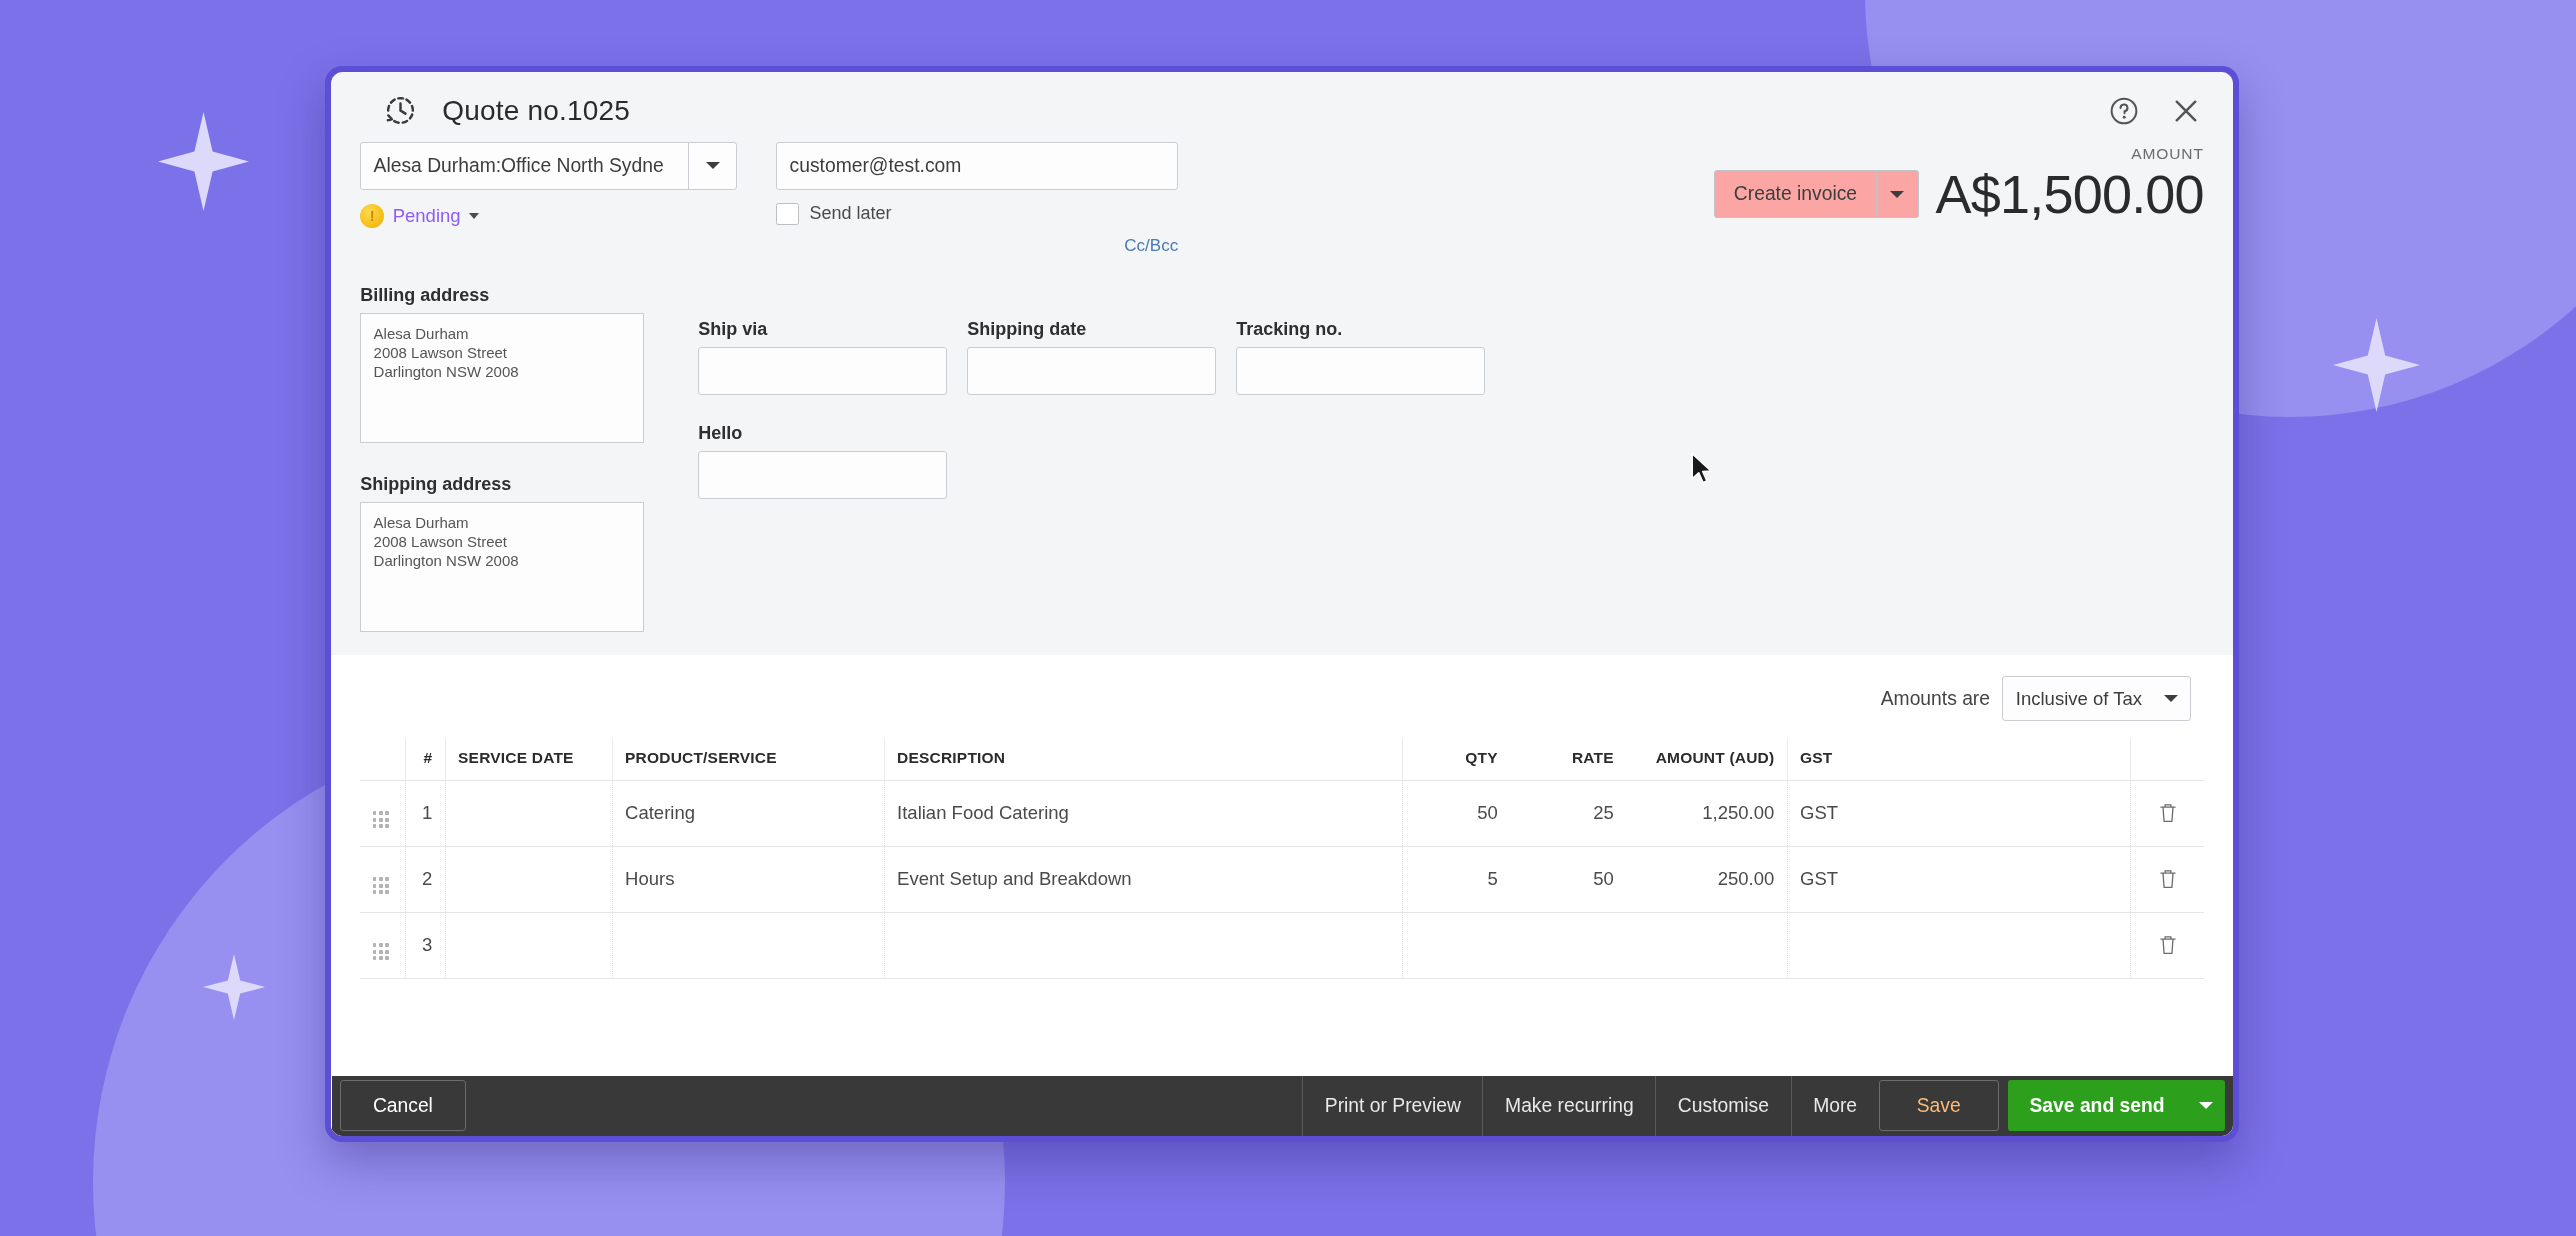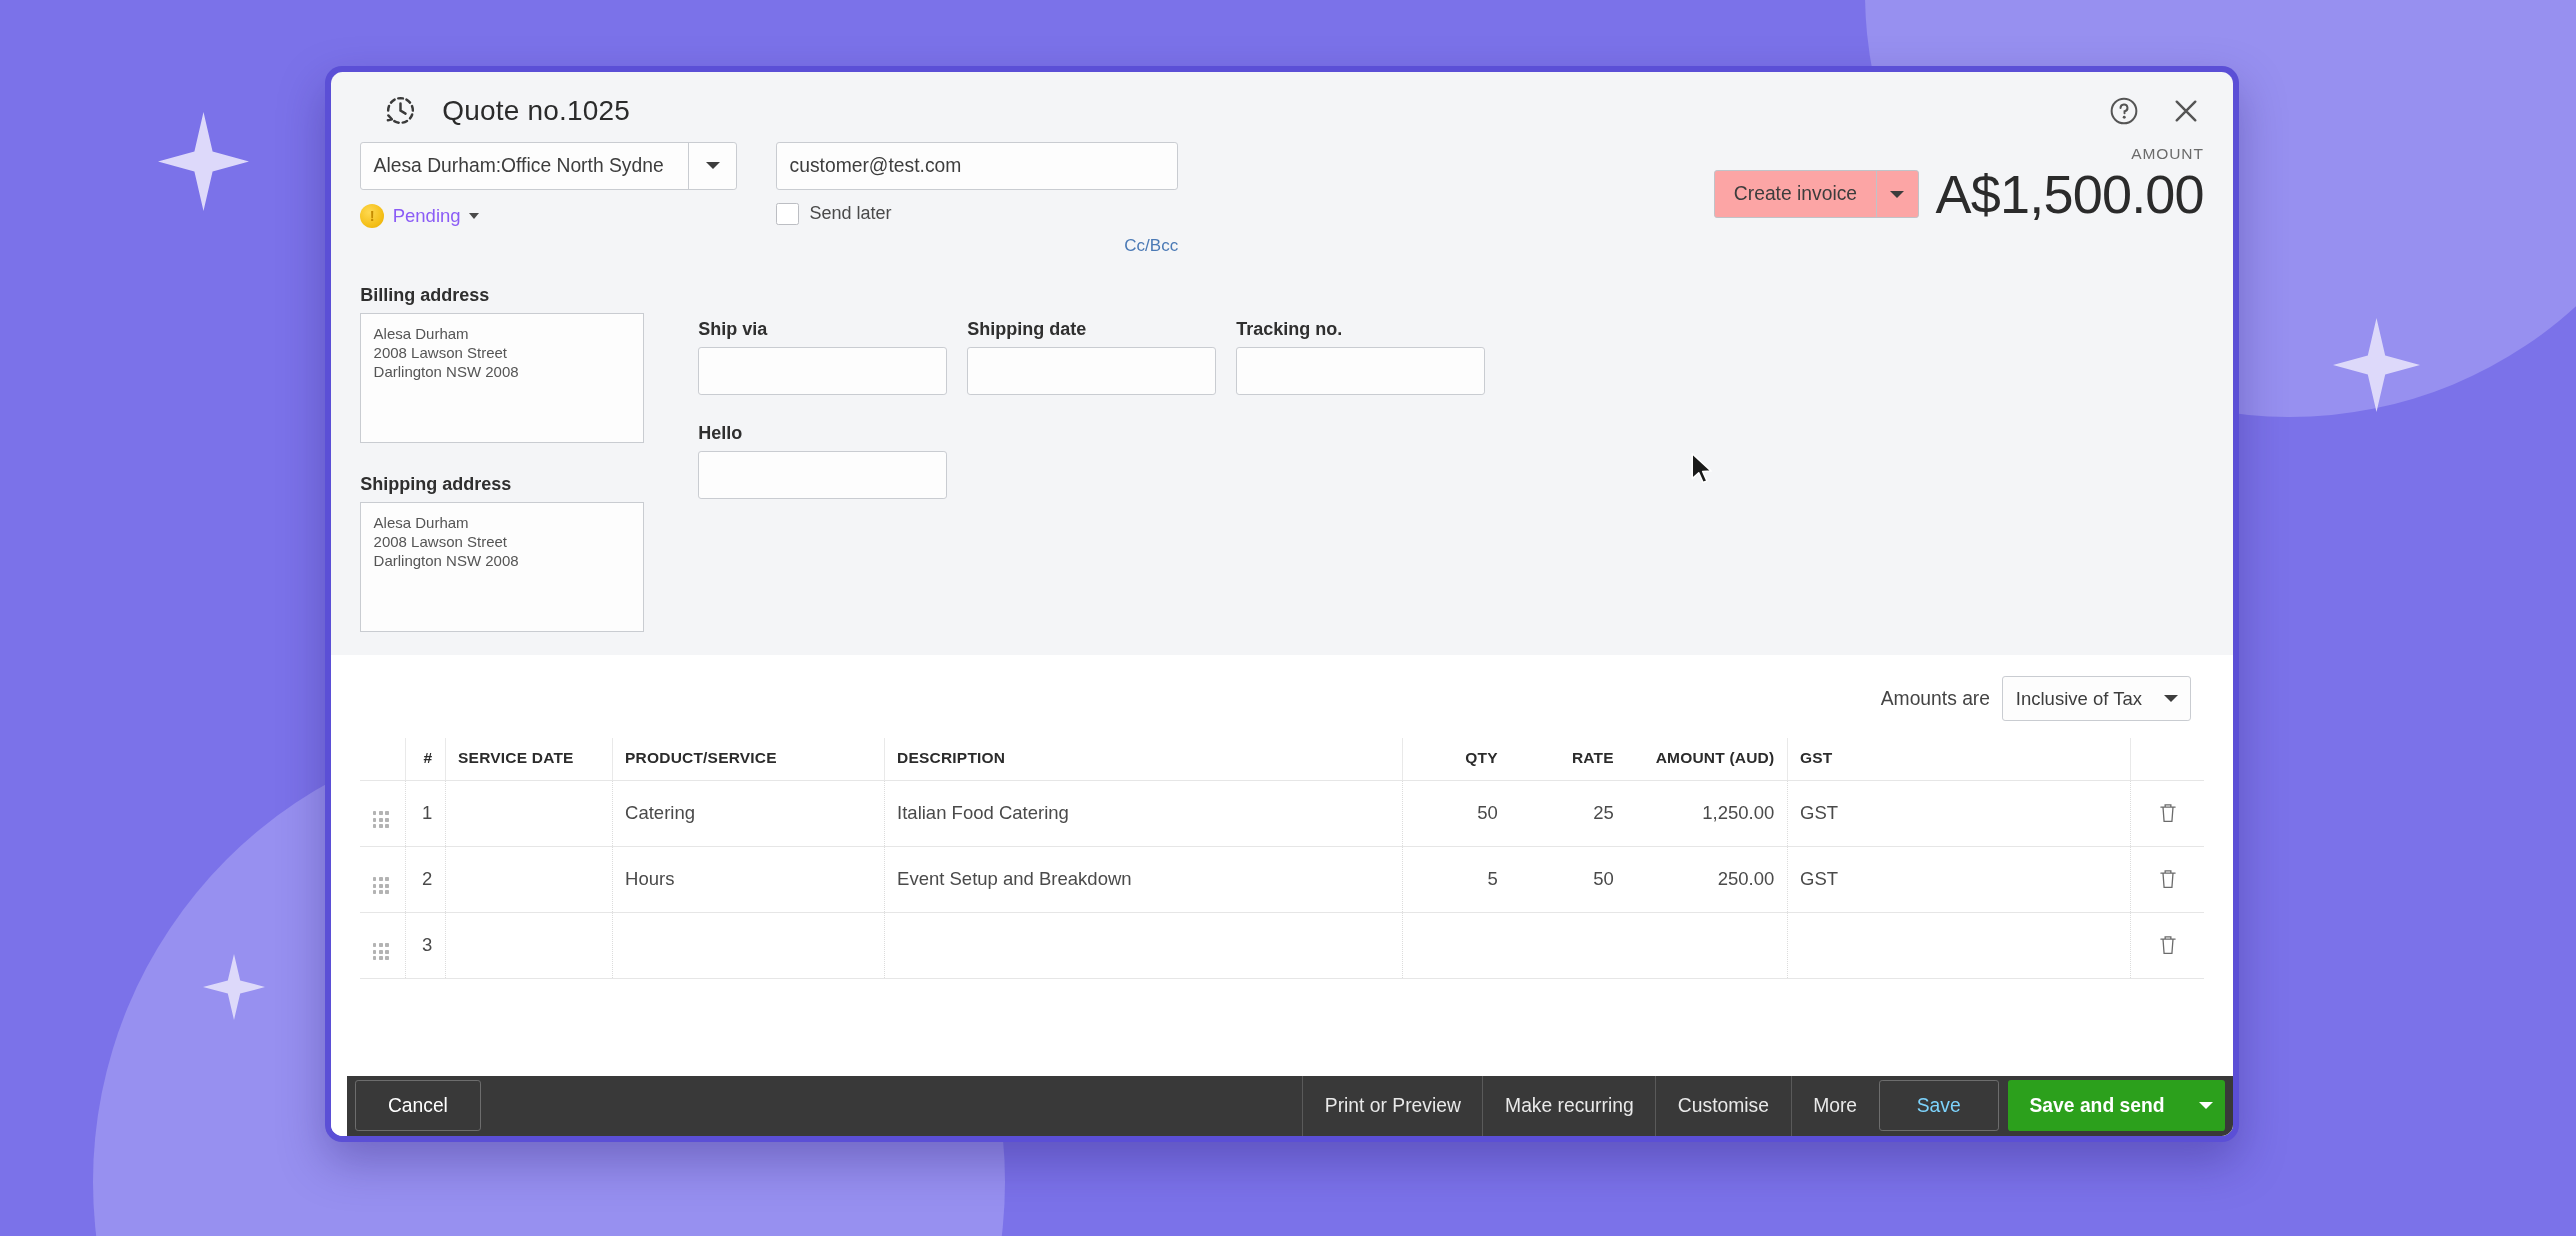--- a/index.html
+++ b/index.html
@@ -285,21 +285,21 @@
     display: inline-grid;
     grid-template-columns: repeat(3, 3.9px);
     grid-gap: 2.3px;
   }
   .drag-handle i { width: 3.9px; height: 3.9px; background: #b3b3b3; border-radius: 0.8px; display: block; }
   .trash { display: flex; justify-content: center; cursor: pointer; }
 
   
   .botbar {
     position: absolute;
-    left: 16px; right: 0; bottom: 0;
+    left: 1px; right: 0; bottom: 0;
     height: 60px;
     background: #393939;
     display: flex;
     align-items: stretch;
     z-index: 5;
   }
   .cancel-btn {
     margin: 4.6px 0 4.6px 7.7px;
     padding: 0 32px;
     border: 0.8px solid #6d6d6d;
@@ -321,21 +321,21 @@
     cursor: pointer;
     white-space: nowrap;
   }
   .bot-link.first { border-left: 0.8px solid #5a5a5a; }
   .save-btn {
     margin: 4.6px 0;
     padding: 0 37px;
     border: 0.8px solid #6d6d6d;
     border-radius: 3.1px;
     background: #393939;
-    color: #7dd3fc;
+    color: #fdba74;
     font-size: 19.3px;
     display: flex; align-items: center;
     cursor: pointer;
     font-family: inherit;
   }
   .sendsplit {
     display: flex;
     margin: 4.6px 7.7px 4.6px 9.3px;
     background: #2ca01c;
     border-radius: 3.1px;

